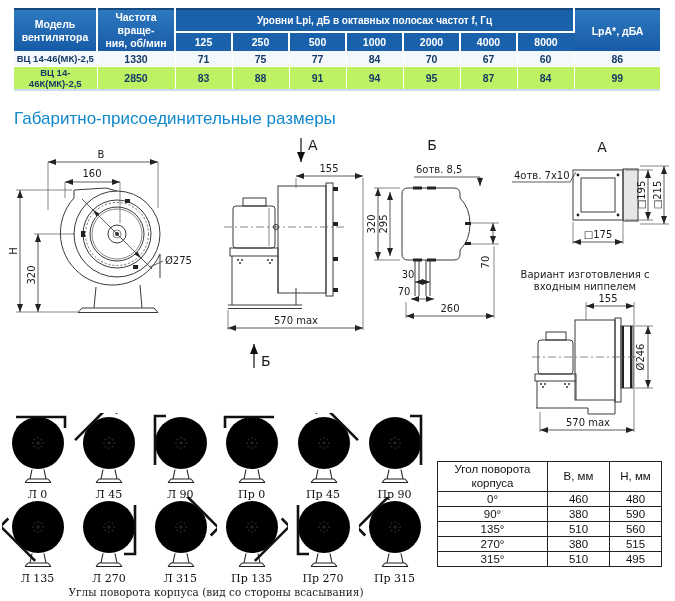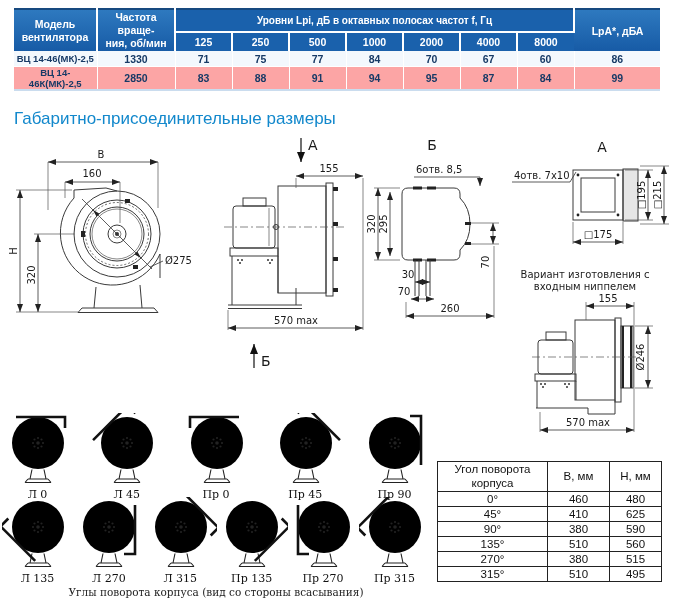--- a/index.html
+++ b/index.html
@@ -10,21 +10,21 @@
   table.noise{position:absolute;left:14px;top:8px;width:646px;border-collapse:collapse;
               table-layout:fixed;border-top:2px solid #17497f;}
   table.noise th{background:#1a61ac;color:#fff;font-weight:bold;font-size:10px;
                  text-align:center;vertical-align:middle;padding:1px 2px;
                  border-right:2px solid #fff;}
   table.noise th.merged{background:linear-gradient(180deg,#2e79bf,#175ba6);font-size:10.5px;}
   table.noise tr.freq th{font-size:10.5px;border-top:2px solid #fff;height:16px;}
   table.noise td{font-size:10.5px;font-weight:bold;color:#173a66;text-align:center;
                  height:15px;padding:0 2px;border-right:1.5px solid #fff;}
   table.noise tr.r1 td{background:#f3f8fd;border-bottom:1.5px solid #fff;}
-  table.noise tr.r2 td{background:#fca5a5;border-bottom:2px solid #cadcee;}
+  table.noise tr.r2 td{background:#bef264;border-bottom:2px solid #cadcee;}
   table.noise td.model{font-size:9.5px;}
   table.noise .prelines{white-space:pre-line;line-height:1.25;}
   table.noise th:last-child,table.noise td:last-child{border-right:none;}
 
   
   .sec-title{position:absolute;left:14px;top:109px;font-size:17px;font-weight:normal;color:#1288cc;}
 
   
   svg text.dim{font-family:"DejaVu Sans",sans-serif;font-size:10px;fill:#1a1a1a;}
   svg text.dimr{font-family:"DejaVu Sans",sans-serif;font-size:10px;fill:#1a1a1a;}
@@ -378,20 +378,27 @@
     <div class="ocell">
       <svg class="fan" width="72" height="74" viewBox="0 0 72 74">
         <use href="#fanbase"></use>
           <path class="flag" d="M14,4 L63,4 L63,15" transform="rotate(-45 36 30)"></path>
       </svg>
       <div class="olabel">Л 45</div>
     </div>
     <div class="ocell">
       <svg class="fan" width="72" height="74" viewBox="0 0 72 74">
         <use href="#fanbase"></use>
+          <path class="flag" d="M14,4 L63,4 L63,15" transform="rotate(-90 36 30)"></path>
+      </svg>
+      <div class="olabel">Л 90</div>
+    </div>
+    <div class="ocell">
+      <svg class="fan" width="72" height="74" viewBox="0 0 72 74">
+        <use href="#fanbase"></use>
           <path class="flag" d="M14,4 L63,4 L63,15" transform="translate(72,0) scale(-1,1)"></path>
       </svg>
       <div class="olabel">Пр 0</div>
     </div>
     <div class="ocell">
       <svg class="fan" width="72" height="74" viewBox="0 0 72 74">
         <use href="#fanbase"></use>
           <path class="flag" d="M14,4 L63,4 L63,15" transform="translate(72,0) scale(-1,1) rotate(-45 36 30)"></path>
       </svg>
       <div class="olabel">Пр 45</div>
@@ -464,25 +471,20 @@
 корпуса</th>
       <th>В, мм</th>
       <th>Н, мм</th>
     </tr>
     <tr>
       <td>0°</td>
       <td>460</td>
       <td>480</td>
     </tr>
     <tr>
-      <td>45°</td>
-      <td>410</td>
-      <td>625</td>
-    </tr>
-    <tr>
       <td>90°</td>
       <td>380</td>
       <td>590</td>
     </tr>
     <tr>
       <td>135°</td>
       <td>510</td>
       <td>560</td>
     </tr>
     <tr>

